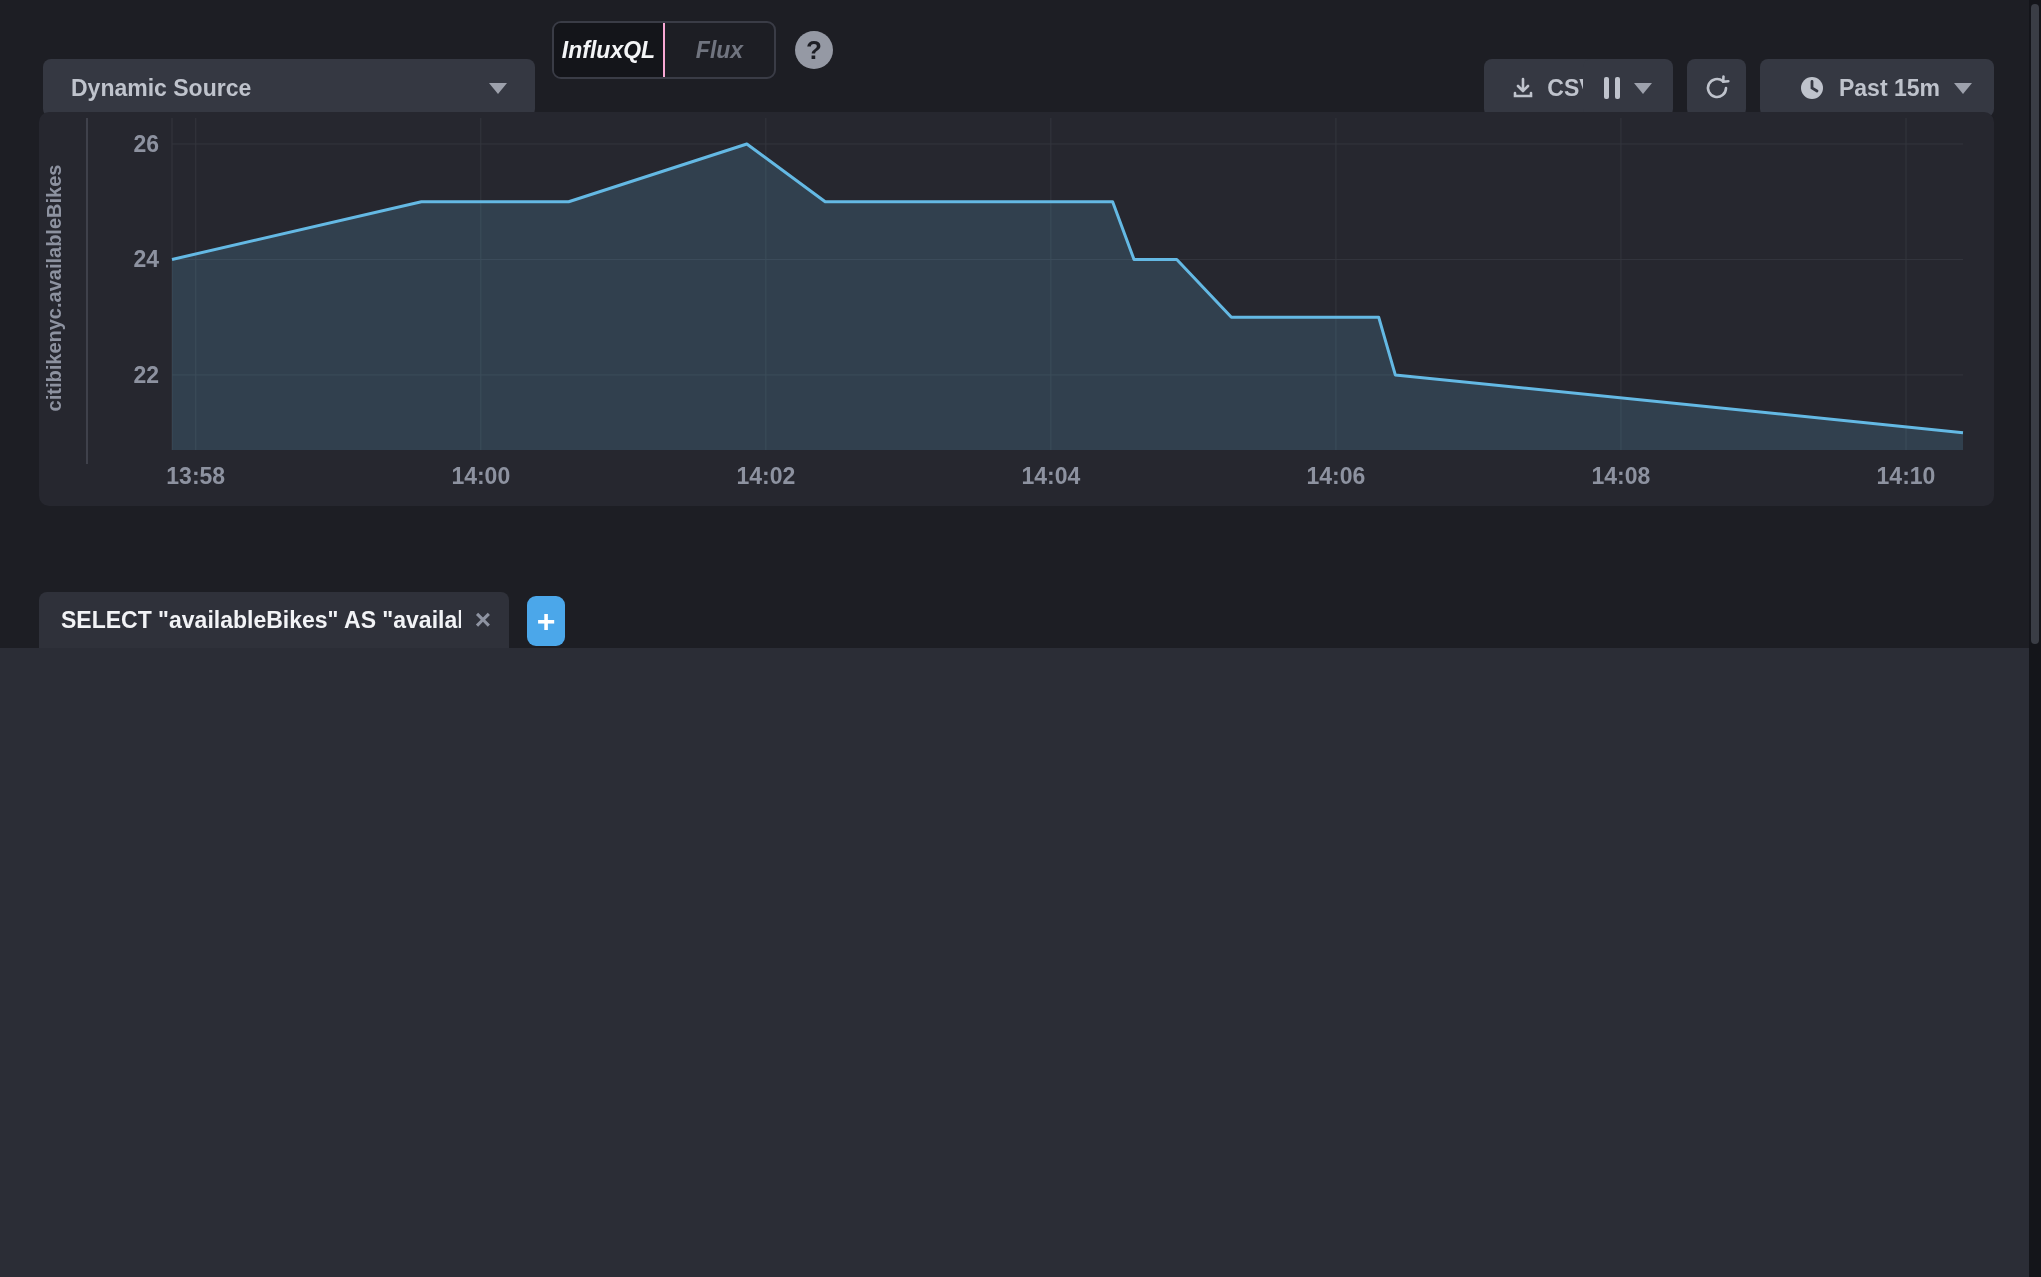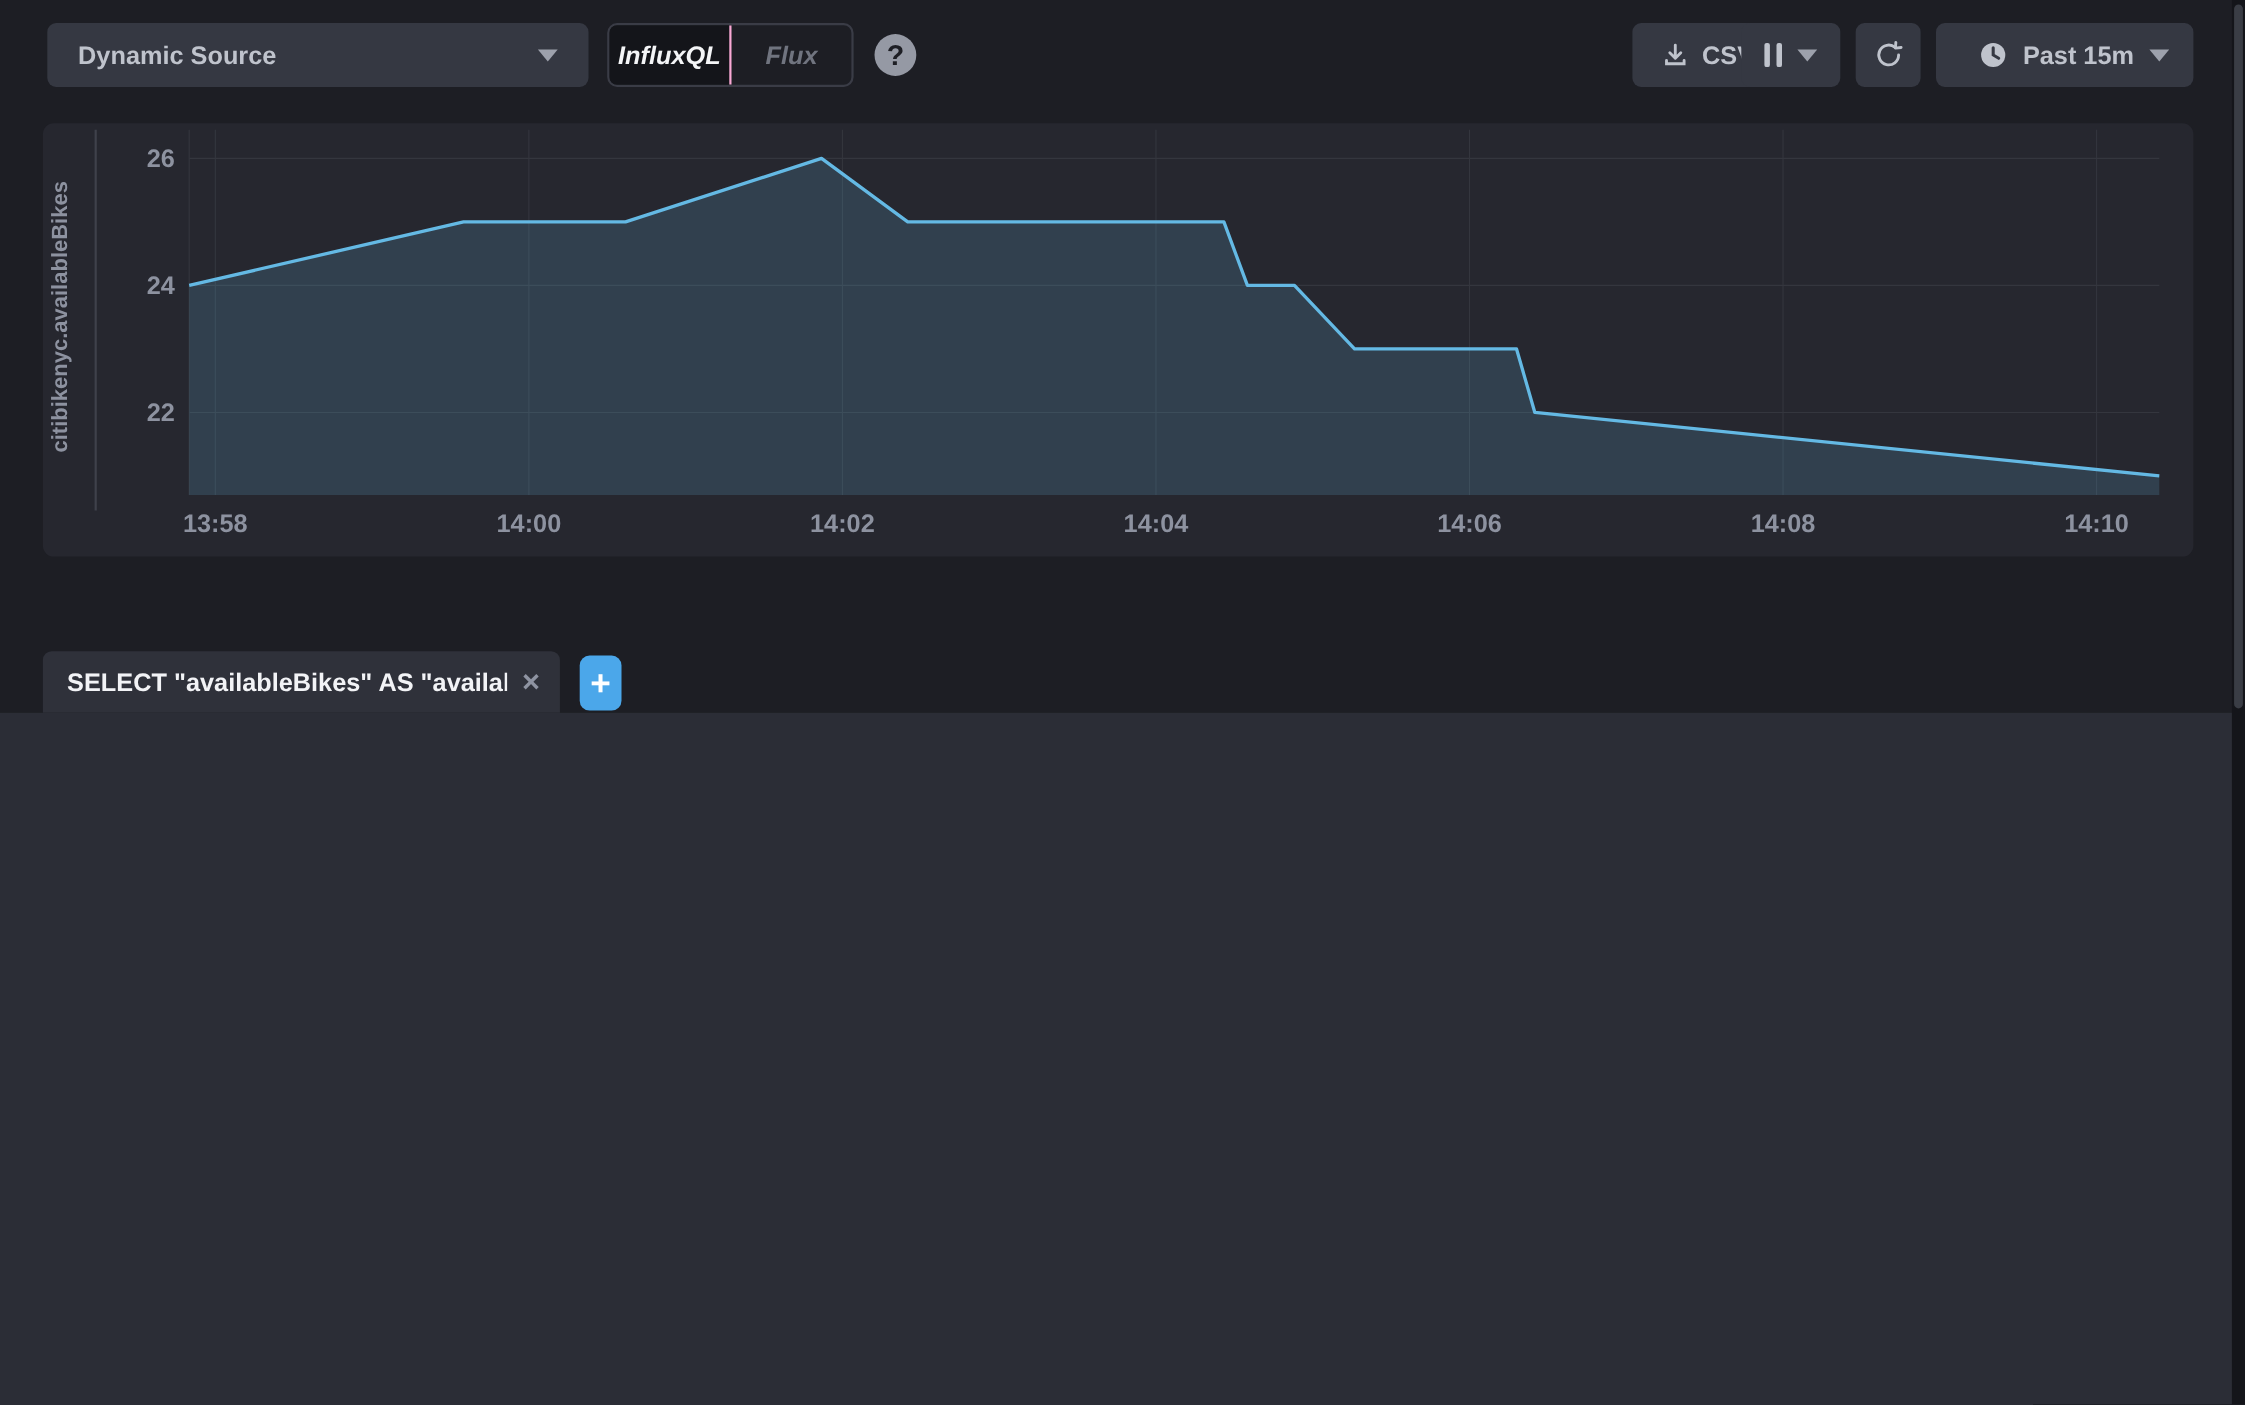--- a/index.html
+++ b/index.html
@@ -2,21 +2,21 @@
 <html><head>
 <meta charset="utf-8">
 <style>
   html,body{margin:0;padding:0;background:#15161b;}
   #app{position:relative;width:2041px;height:1277px;background:#1d1e24;overflow:hidden;
        font-family:"Liberation Sans",sans-serif;color:#c5c8d0;}
   .abs{position:absolute;}
 
   
   .btn{display:flex;align-items:center;justify-content:center;gap:12px;background:#353842;
-       border-radius:8px;height:58px;color:#bfc3cc;font-weight:700;font-size:23px;cursor:pointer;box-sizing:border-box;}
+       border-radius:8px;height:58px;color:#bfc3cc;font-weight:700;font-size:23px;cursor:pointer;box-sizing:border-box;margin-top:38px;}
   .caret{width:0;height:0;border-left:9px solid transparent;border-right:9px solid transparent;
          border-top:11px solid #9da1ac;}
   #source-dd{left:43px;top:21px;width:492px;justify-content:flex-start;padding:0 28px;}
   #source-dd .caret{margin-left:auto;}
   #lang-toggle{left:552px;top:21px;width:224px;height:58px;border:2px solid #3a3c46;border-radius:9px;
                display:flex;box-sizing:border-box;overflow:hidden;}
   .seg{flex:1;display:flex;align-items:center;justify-content:center;font-style:italic;font-weight:700;
        font-size:23px;cursor:pointer;}
   .seg.active{background:#14151a;color:#f4f5f7;}
   .seg.inactive{color:#70747f;border-left:2px solid #f9a8d4;}

